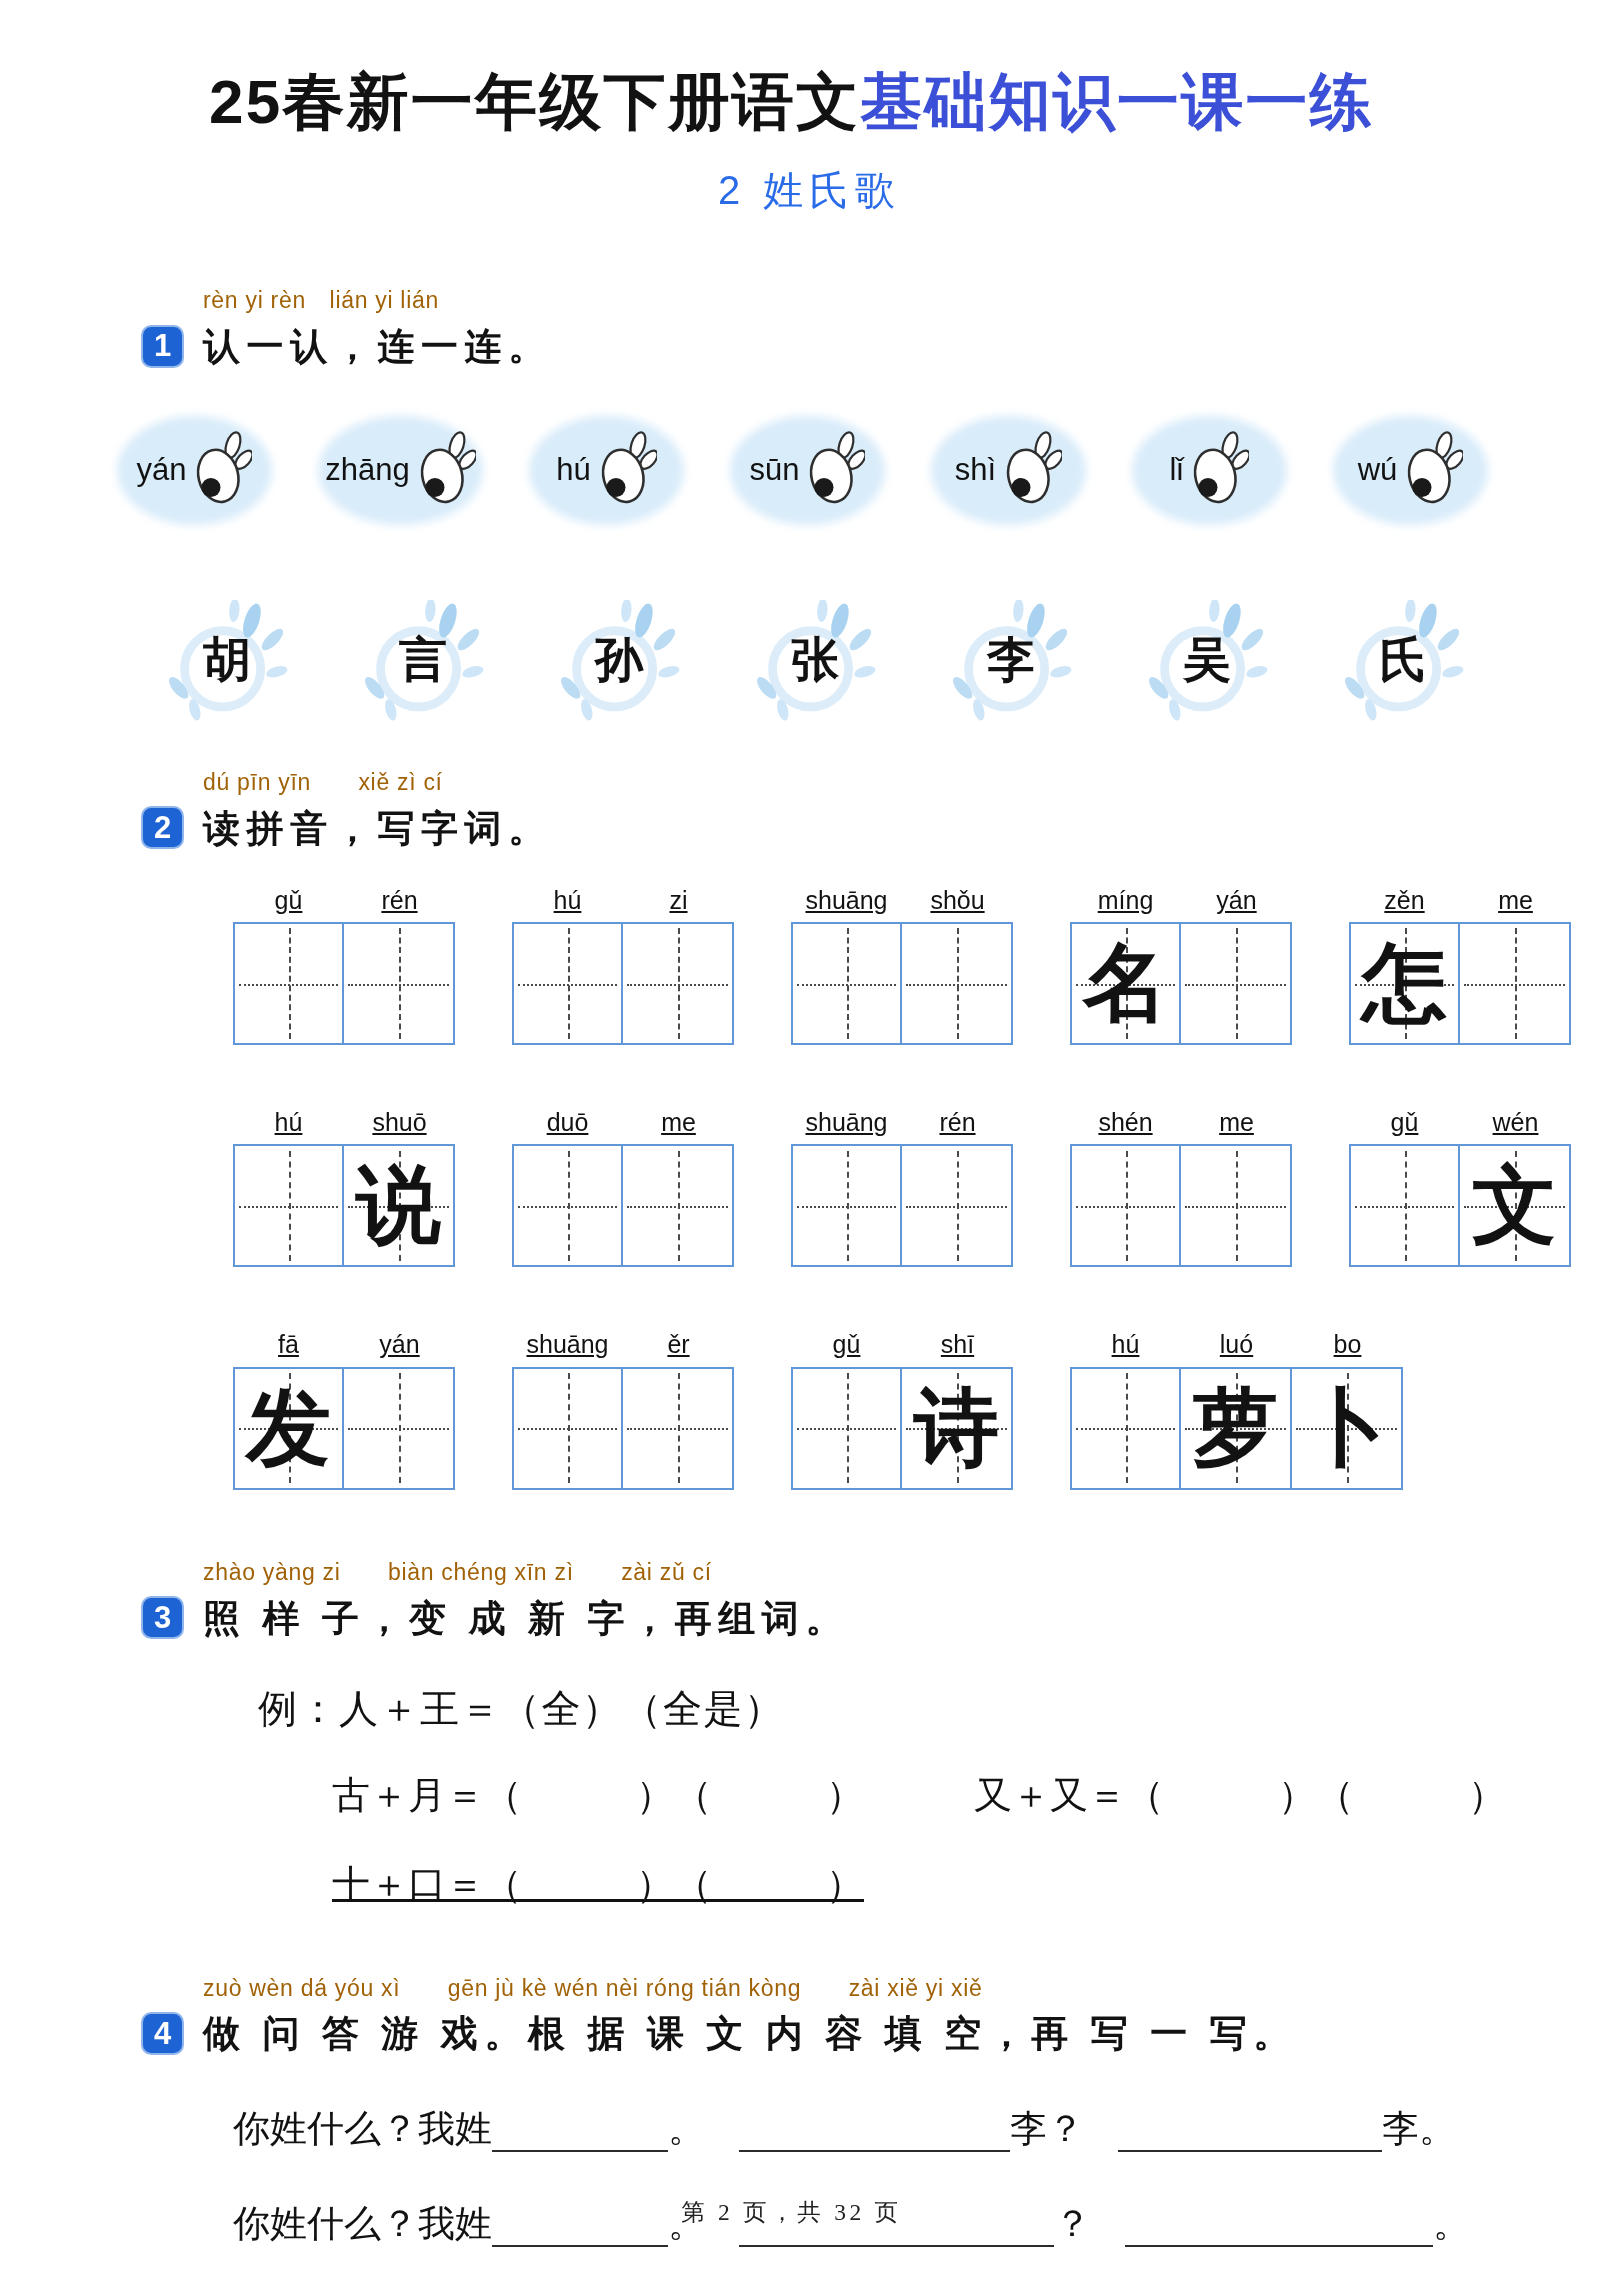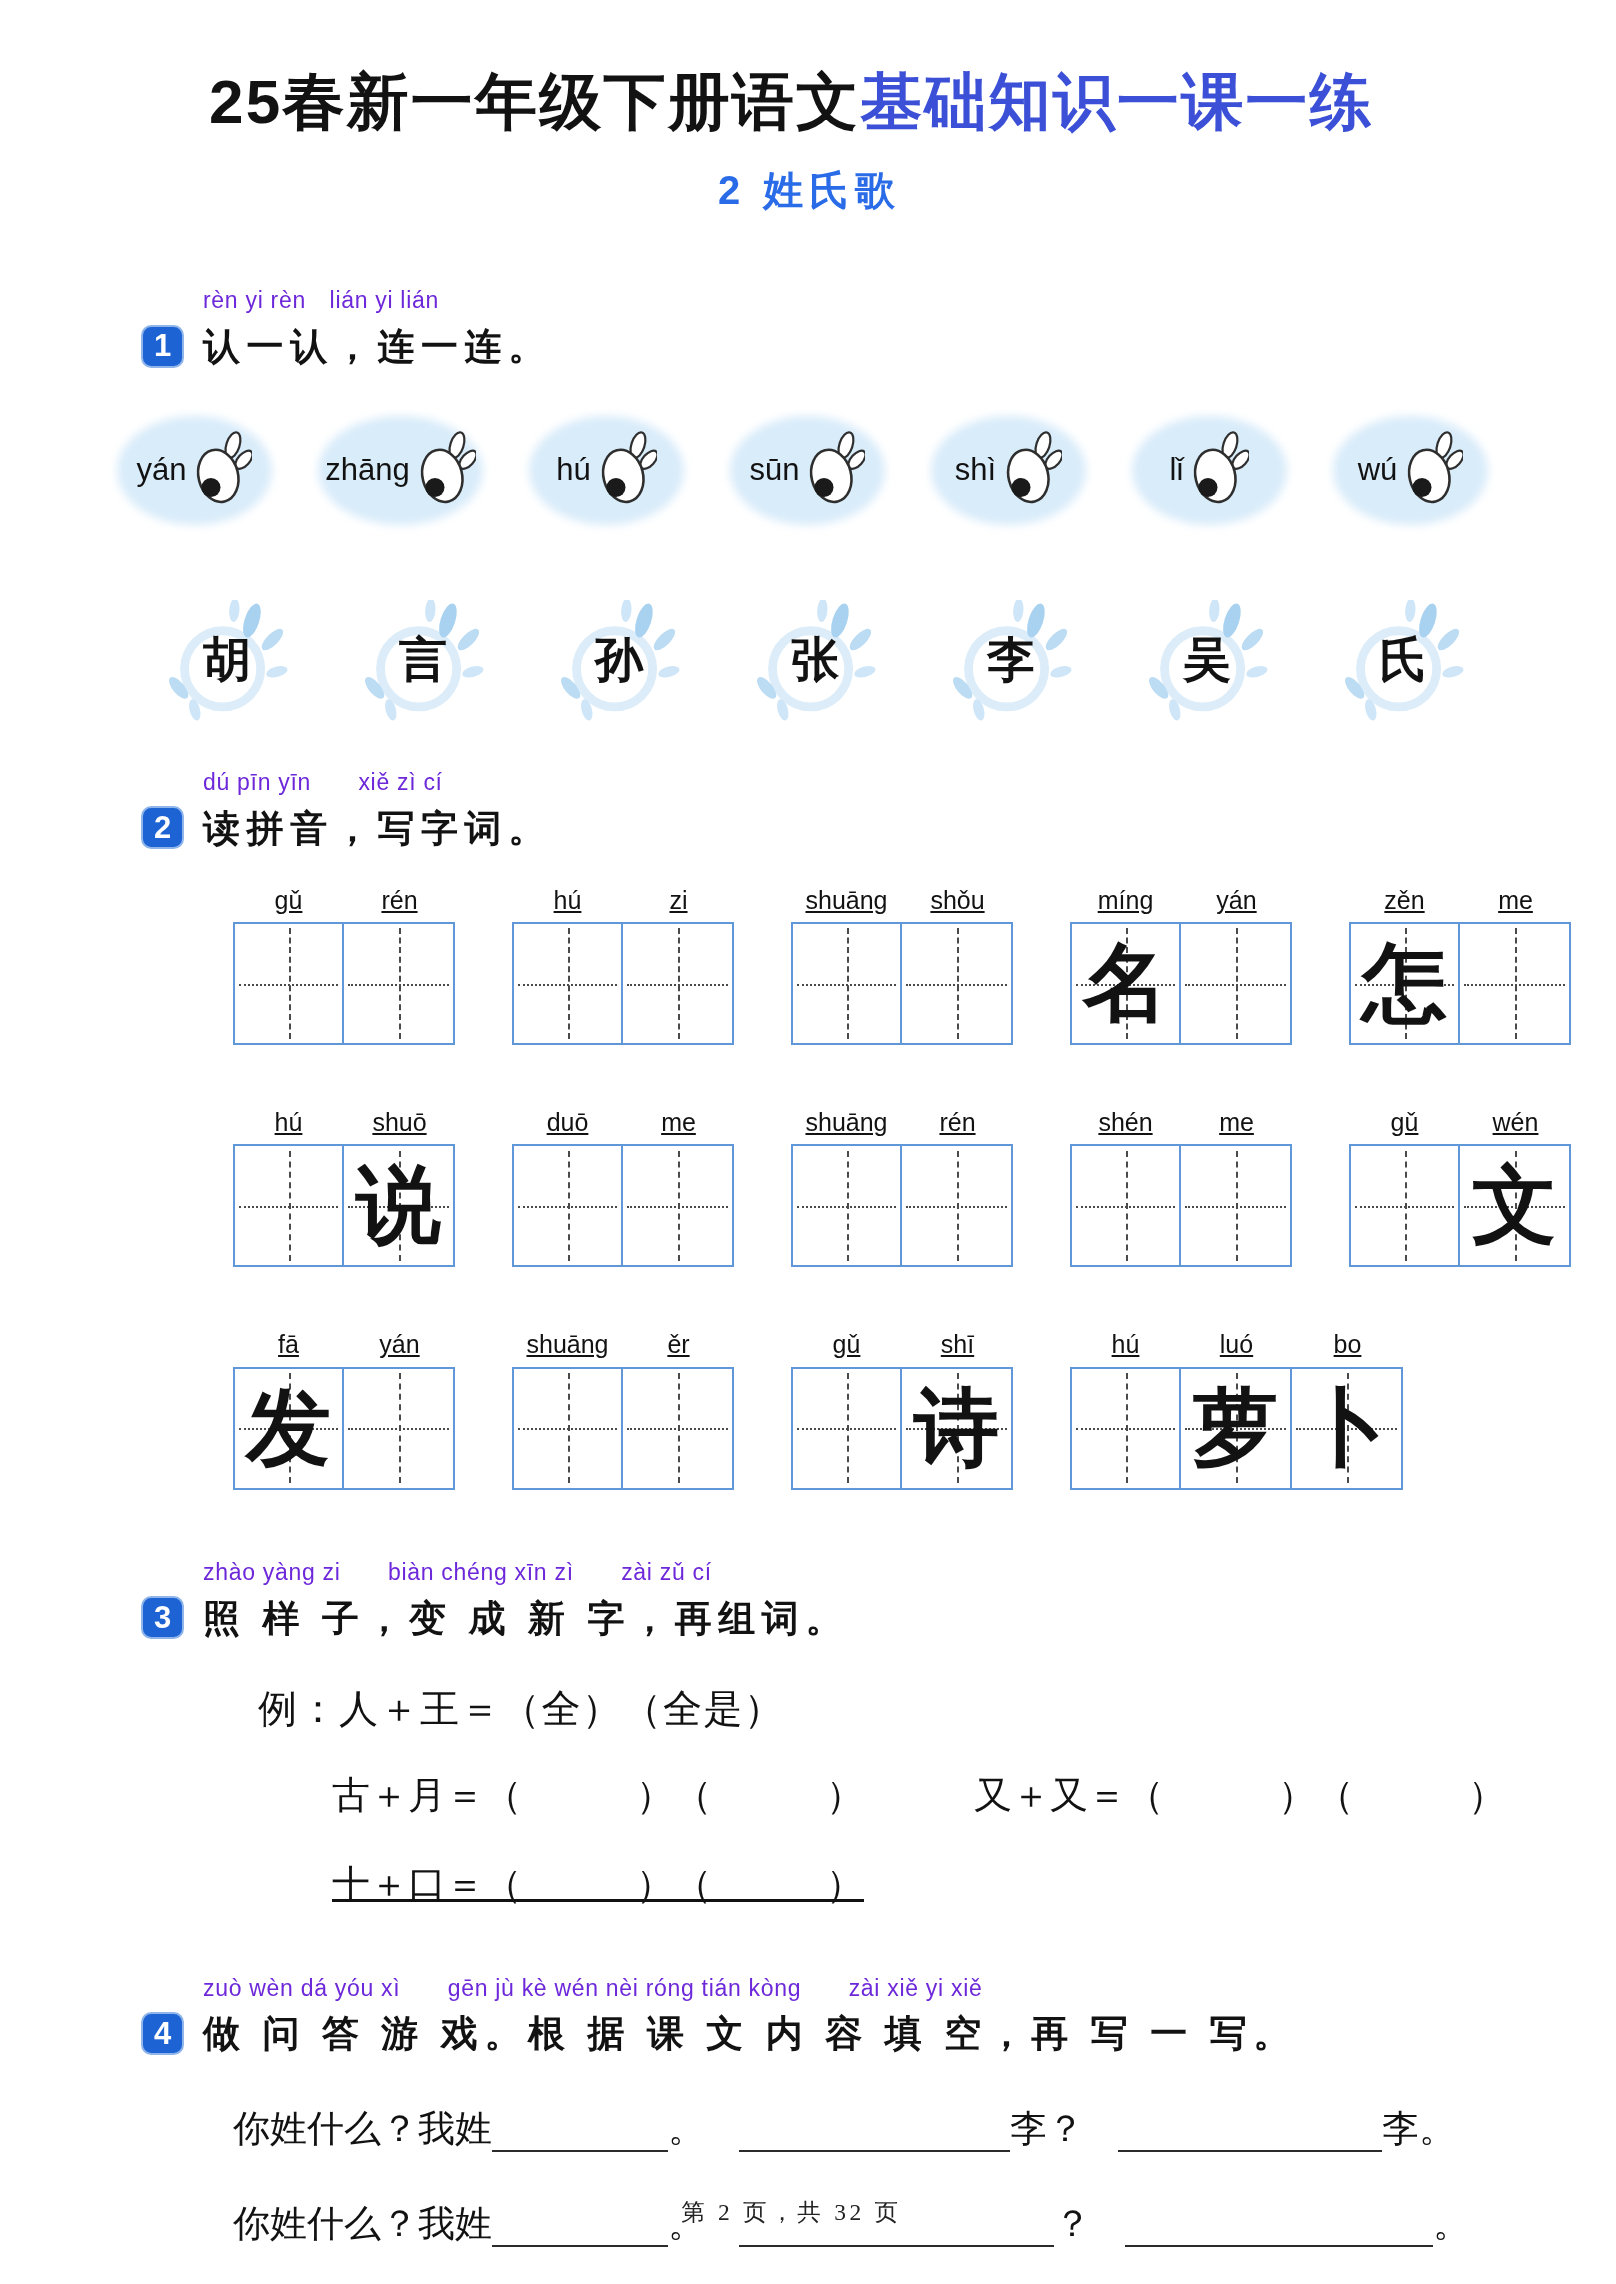--- a/index.html
+++ b/index.html
@@ -5,29 +5,29 @@
   *{margin:0;padding:0;box-sizing:border-box;}
   html,body{background:#fff;}
   body{width:1617px;height:2284px;font-family:"Liberation Serif",serif;color:#121212;}
   .page{position:relative;width:1583px;height:2284px;background:#fff;overflow:hidden;}
 
   
   .title-row{padding-top:60px;text-align:center;font-family:"Liberation Sans",sans-serif;
     font-weight:900;font-size:62px;letter-spacing:2.2px;white-space:nowrap;}
   .t-blue{color:#3b50d6;}
   .subtitle{margin-top:19px;text-align:center;font-family:"Liberation Sans",sans-serif;
-    font-weight:700;font-size:40px;color:#2a6ce8;letter-spacing:5.9px;margin-left:36px;}
+    font-weight:400;font-size:40px;color:#2a6ce8;letter-spacing:5.9px;margin-left:36px;}
 
   
   .sec-head{display:flex;align-items:flex-end;gap:19px;margin-left:141px;}
   .badge{flex:0 0 auto;width:43px;height:43px;border-radius:10.3px;background:#1d63d3;
     border:2.2px solid #8fb5ea;color:#fff;font-family:"Liberation Sans",sans-serif;font-weight:800;
     font-size:31px;display:flex;align-items:center;justify-content:center;margin-bottom:4.4px;}
   .head-col{display:flex;flex-direction:column;}
-  .head-py{font-family:"Liberation Sans",sans-serif;font-size:23px;color:#6d28d9;margin-bottom:5.9px;letter-spacing:0.7px;}
+  .head-py{font-family:"Liberation Sans",sans-serif;font-size:23px;color:#a16207;margin-bottom:5.9px;letter-spacing:0.7px;}
   .head-cn{font-size:37px;font-weight:700;letter-spacing:6.6px;}
 
   
   .sec1{margin-top:67px;}
   .match-pinyin-row{display:flex;justify-content:space-between;margin:48px 95px 0 117px;}
   .bubble{position:relative;height:101px;min-width:155px;display:flex;align-items:center;
     justify-content:center;gap:2.9px;padding:0 7.3px;}
   .bubble::before{content:"";position:absolute;inset:-4.4px 0;background:#d9ecfa;border-radius:50%;
     filter:blur(4.4px);z-index:0;}
   .py-text{position:relative;z-index:1;font-family:"Liberation Sans",sans-serif;font-size:31px;}

